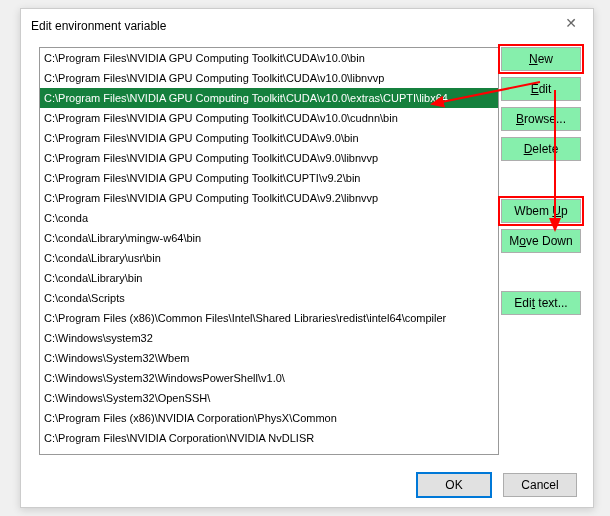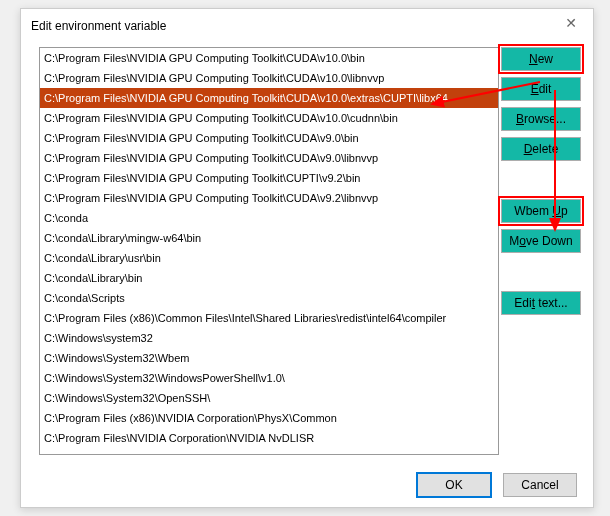--- a/index.html
+++ b/index.html
@@ -58,32 +58,32 @@
     }
     .list-item {
       padding: 3px 6px 3px 4px;
       white-space: nowrap;
       color: #000;
       line-height: 14px;
       height: 20px;
       cursor: default;
     }
     .list-item.selected {
-      background: #c2410c;
+      background: #15803d;
       color: #fff;
     }
     .side-buttons {
       width: 80px;
       display: flex;
       flex-direction: column;
       gap: 6px;
     }
     .win-btn {
       height: 24px;
-      background: #14b8a6;
+      background: #86efac;
       border: 1px solid #adadad;
       font-size: 12px;
       cursor: pointer;
       padding: 0 4px;
       display: flex;
       align-items: center;
       justify-content: center;
     }
     .win-btn.highlighted {
       outline: 2px solid #ff0000;

